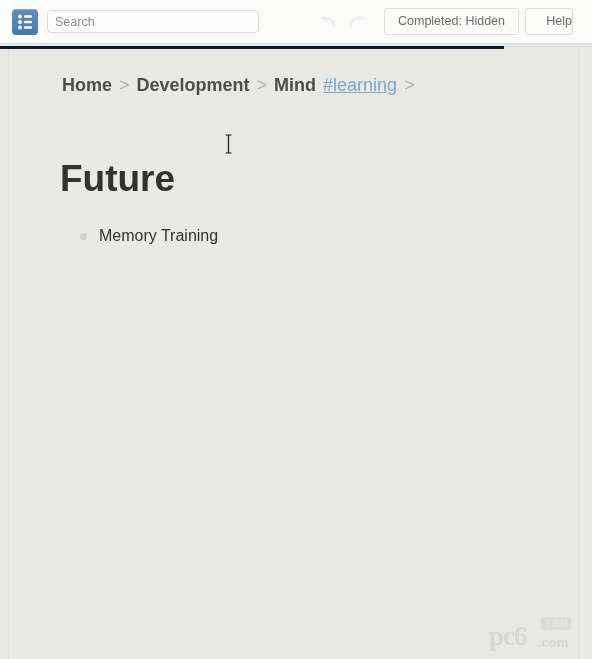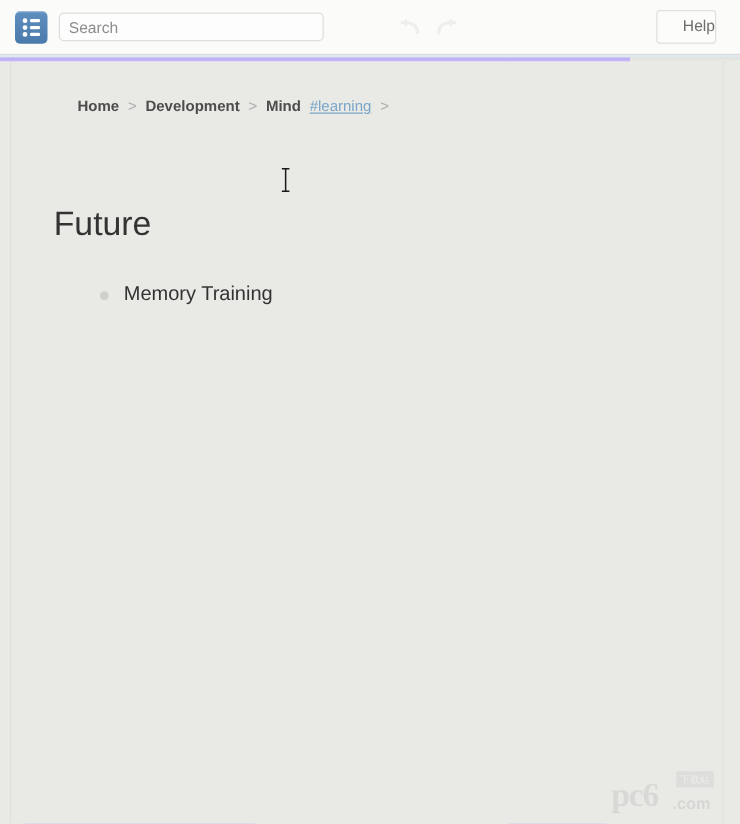--- a/index.html
+++ b/index.html
@@ -13,21 +13,21 @@
     background: #e9e9e5;
     font-family: "Liberation Sans", sans-serif;
     -webkit-font-smoothing: antialiased;
   }
 
   
   #app {
     position: relative;
     width: 504px;
     height: 659px;
-    background: #c4b5fd;
+    background: #0f172a;
     border-radius: 22px;
   }
 
   
   #toolbar {
     position: absolute;
     top: 0;
     left: 0;
     width: 592px;
     height: 44px;
@@ -149,21 +149,21 @@
     width: 1px;
     height: 610px;
     background: rgba(0,0,0,0.035);
   }
 
   
   #breadcrumb {
     position: absolute;
     left: 62px;
     top: 26px;
-    font-size: 12px;
+    font-size: 18px;
     line-height: 20px;
     white-space: nowrap;
   }
   #breadcrumb .crumb {
     font-weight: bold;
     color: #4d4d4d;
     cursor: pointer;
   }
   #breadcrumb .sep {
     color: #aeaeae;
@@ -173,26 +173,26 @@
   #breadcrumb .tag {
     color: #7aa6c8;
     text-decoration: underline;
     cursor: pointer;
     font-weight: normal;
   }
 
   
   #page-title {
     position: absolute;
-    left: 43px;
+    left: 60px;
     top: 114px;
-    font-size: 27px;
+    font-size: 37px;
     line-height: 32px;
     color: #333333;
-    font-weight: normal;
+    font-weight: bold;
     margin: 0;
   }
 
   
   #item-list {
     position: absolute;
     left: 62px;
     top: 163px;
     margin: 12px;
     padding: 0;
@@ -298,20 +298,21 @@
         </svg>
       </div>
       <div class="arrow-btn redo">
         <svg width="22" height="18" viewBox="0 0 22 18" aria-hidden="true">
           <path d="M6 13 C6 7.5 10.5 5 15 5 L18.5 5" stroke="#eeeeee" stroke-width="2.6" fill="none" stroke-linecap="round"></path>
           <path d="M14.5 1.5 L19 5 L14.5 8.5 Z" fill="#eeeeee"></path>
         </svg>
       </div>
     </div>
 
+    <div class="tb-btn" id="btn-completed">Completed: Hidden</div>
 
     <div class="tb-btn" id="btn-help">Help</div>
   </div>
   <div id="toolbar-blue-rule"></div>
   <div id="toolbar-shadow"></div>
 
   <div id="page">
 
     <div id="edge-left"></div>
     <div id="edge-right"></div>

